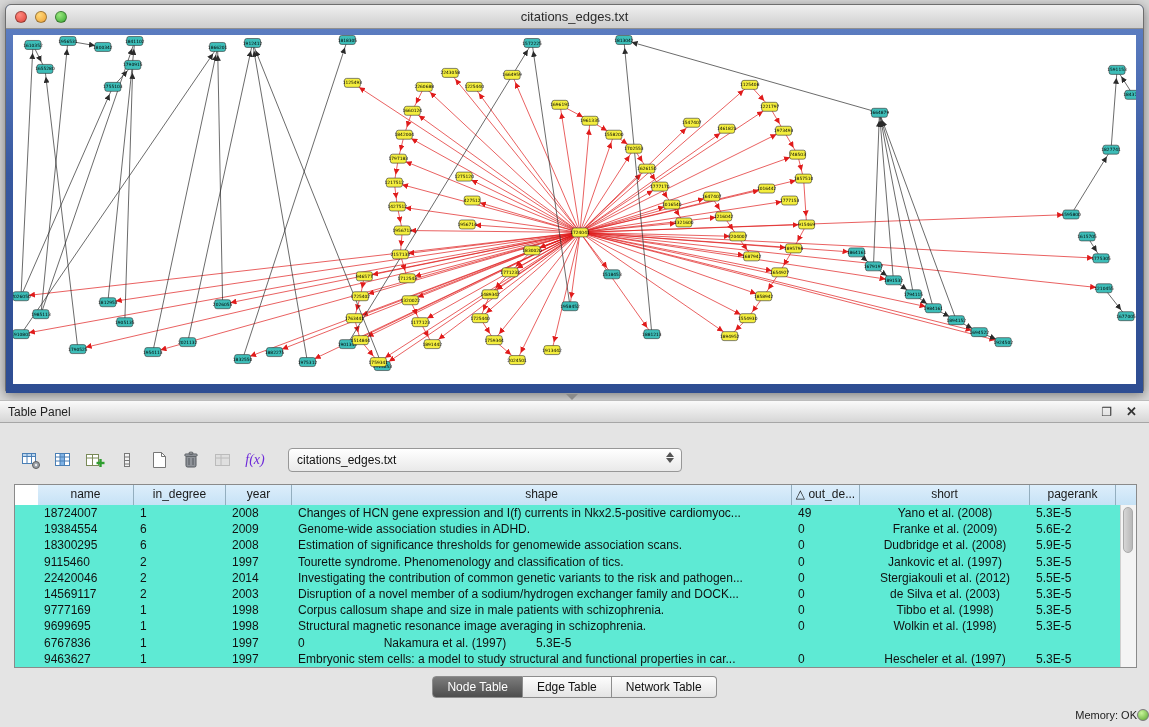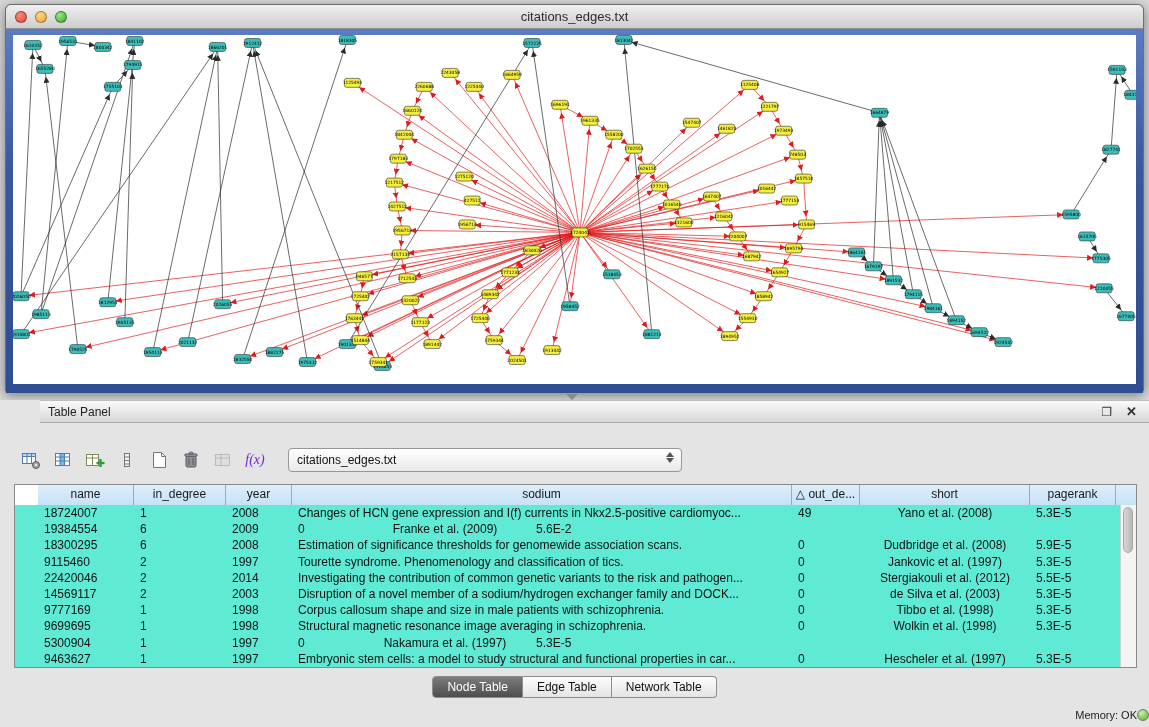--- a/index.html
+++ b/index.html
@@ -19,21 +19,21 @@
   .net-frame{height:364px;background:linear-gradient(180deg,#5b7cc0,#37589f 40%,#2e4d92);padding:6px 7px 9px;box-sizing:border-box;}
   .net-canvas{width:100%;height:100%;background:#ffffff;display:block;}
 
   
   .split-handle{position:absolute;top:394px;left:566px;width:0;height:0;border-left:6px solid transparent;
     border-right:6px solid transparent;border-top:6px solid #8a8a8a;}
 
   
   .table-panel{position:absolute;left:0;top:400px;width:1149px;height:327px;background:#e4e4e4;}
   .tp-header{height:21px;background:linear-gradient(#fafafa,#d6d6d6);border-top:1px solid #bcbcbc;border-bottom:1px solid #a6a6a6;
-    display:flex;align-items:center;font-size:12px;color:#222;margin-left:40px;}
+    display:flex;align-items:center;font-size:12px;color:#222;}
   .tp-header .tp-title{margin-left:8px;}
   .tp-header .tp-icons{margin-left:auto;margin-right:12px;display:flex;gap:14px;align-items:center;color:#333;}
   .tp-icons span{cursor:default;font-size:12px;line-height:12px;}
   .tp-icons .x{font-weight:bold;font-size:13px;}
 
   .tp-toolbar{position:absolute;left:18px;top:46px;height:28px;display:flex;align-items:center;gap:6px;}
   .tbtn{width:26px;height:24px;display:flex;align-items:center;justify-content:center;border-radius:3px;}
   .tbtn.disabled{opacity:.45;}
   .fx{font-family:"Liberation Serif",serif;font-style:italic;font-size:14px;color:#6d28d9;}
   .dropdown{margin-left:14px;width:392px;height:22px;border:1px solid #979797;border-radius:4px;
@@ -753,40 +753,41 @@
           <i class="down"></i>
         </span>
     </div>
   </div>
 
   <div class="grid">
     <div class="thead" id="thead-row">
         <div class="th c0">name</div>
         <div class="th c1">in_degree</div>
         <div class="th c2">year</div>
-        <div class="th c3">sodium</div>
+        <div class="th c3">shape</div>
         <div class="th c4">△ out_de...</div>
         <div class="th c5">short</div>
         <div class="th c6">pagerank</div>
         <div class="th fill"></div>
       </div>
     <div class="tbody" id="tbody">
         <div class="tr">
           <div class="td c0">18724007</div>
           <div class="td c1">1</div>
           <div class="td c2">2008</div>
           <div class="td c3">Changes of HCN gene expression and I(f) currents in Nkx2.5-positive cardiomyoc...</div>
           <div class="td c4">49</div>
           <div class="td c5">Yano et al. (2008)</div>
           <div class="td c6">5.3E-5</div>
         </div>
         <div class="tr">
           <div class="td c0">19384554</div>
           <div class="td c1">6</div>
           <div class="td c2">2009</div>
+          <div class="td c3">Genome-wide association studies in ADHD.</div>
           <div class="td c4">0</div>
           <div class="td c5">Franke et al. (2009)</div>
           <div class="td c6">5.6E-2</div>
         </div>
         <div class="tr">
           <div class="td c0">18300295</div>
           <div class="td c1">6</div>
           <div class="td c2">2008</div>
           <div class="td c3">Estimation of significance thresholds for genomewide association scans.</div>
           <div class="td c4">0</div>
@@ -832,21 +833,21 @@
         <div class="tr">
           <div class="td c0">9699695</div>
           <div class="td c1">1</div>
           <div class="td c2">1998</div>
           <div class="td c3">Structural magnetic resonance image averaging in schizophrenia.</div>
           <div class="td c4">0</div>
           <div class="td c5">Wolkin et al. (1998)</div>
           <div class="td c6">5.3E-5</div>
         </div>
         <div class="tr">
-          <div class="td c0">5300904</div>
+          <div class="td c0">6767836</div>
           <div class="td c1">1</div>
           <div class="td c2">1997</div>
           <div class="td c4">0</div>
           <div class="td c5">Nakamura et al. (1997)</div>
           <div class="td c6">5.3E-5</div>
         </div>
         <div class="tr">
           <div class="td c0">9463627</div>
           <div class="td c1">1</div>
           <div class="td c2">1997</div>

